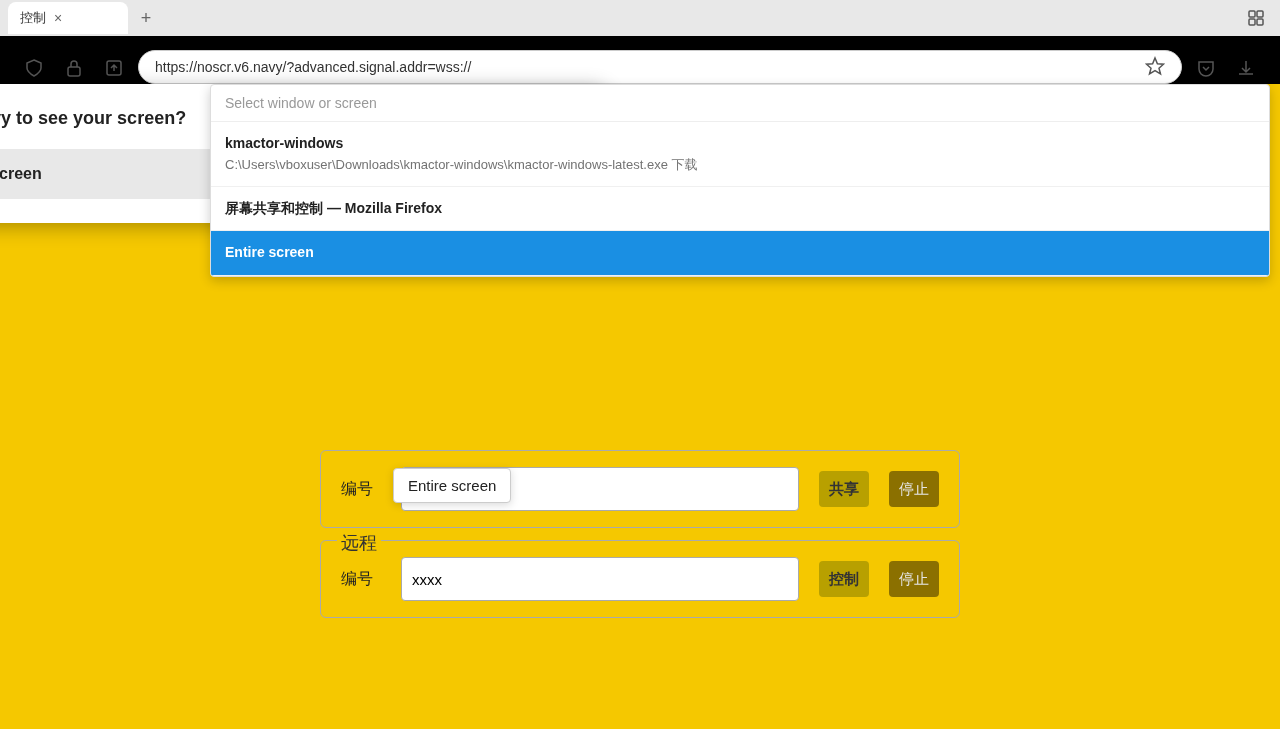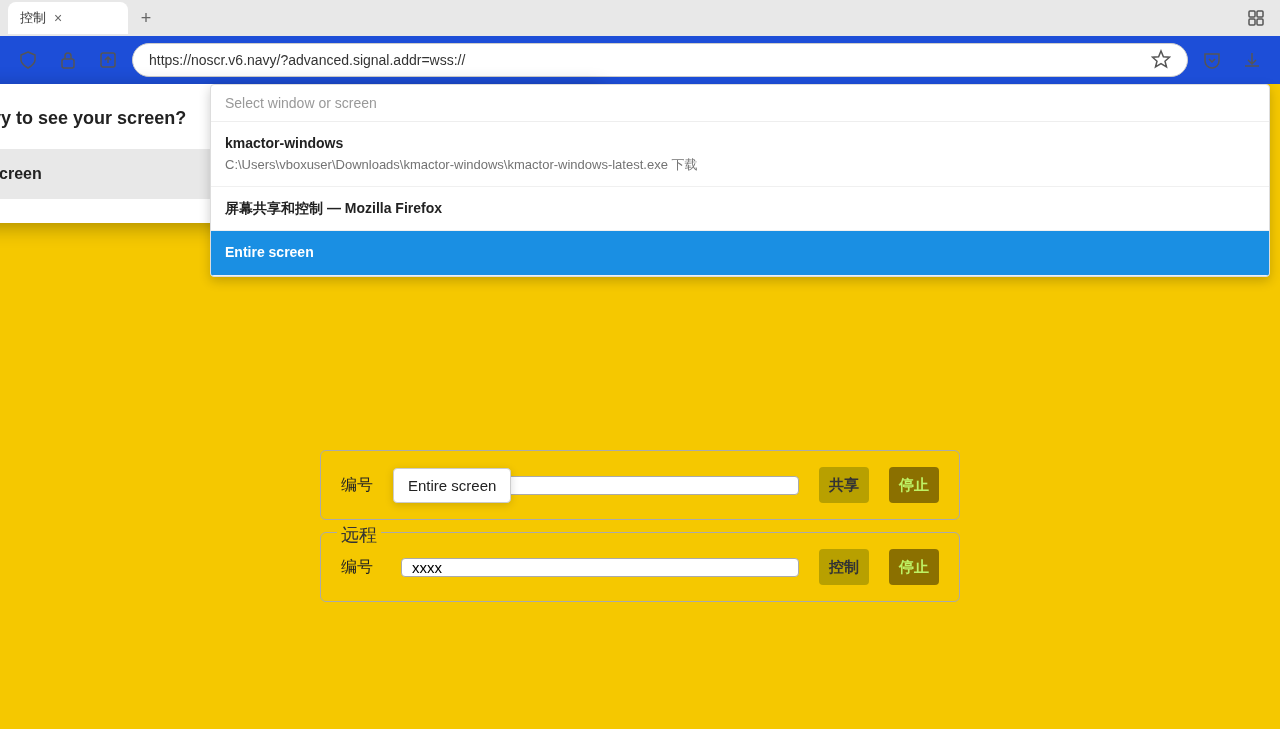--- a/index.html
+++ b/index.html
@@ -56,25 +56,25 @@
       display: flex;
       align-items: center;
       justify-content: center;
       font-size: 18px;
       color: #666;
       cursor: pointer;
     }
 
     .nav-bar {
       display: flex;
-      align-items: center;
+      align-items: flex-end;
       height: 48px;
-      padding: 0 12px;
+      padding: 0 18px;
       gap: 8px;
-      background: #1d4ed8;
+      background: #000000;
     }
 
     .nav-icon {
       width: 32px;
       height: 32px;
       display: flex;
       align-items: center;
       justify-content: center;
       color: #555;
       font-size: 16px;
@@ -239,21 +239,21 @@
     }
 
     .panel-label {
       font-size: 16px;
       color: #222;
       min-width: 40px;
     }
 
     .panel-input {
       flex: 1;
-      height: 19px;
+      height: 44px;
       border: 1.5px solid #aaa;
       border-radius: 4px;
       padding: 8px 10px;
       font-size: 15px;
       background: white;
     }
 
     .panel-btn {
       height: 36px;
       padding: 0 10px;
@@ -265,22 +265,22 @@
     }
 
     .btn-share {
       background: #b8a000;
       color: #333;
       font-weight: bold;
     }
 
     .btn-stop {
       background: #8b7000;
-      color: #bef264;
-      font-weight: bold;
+      color: #e5e5e5;
+      font-weight: normal;
     }
 
     .btn-control {
       background: #b8a000;
       color: #333;
       font-weight: bold;
     }
 
     
     .page-bg {

